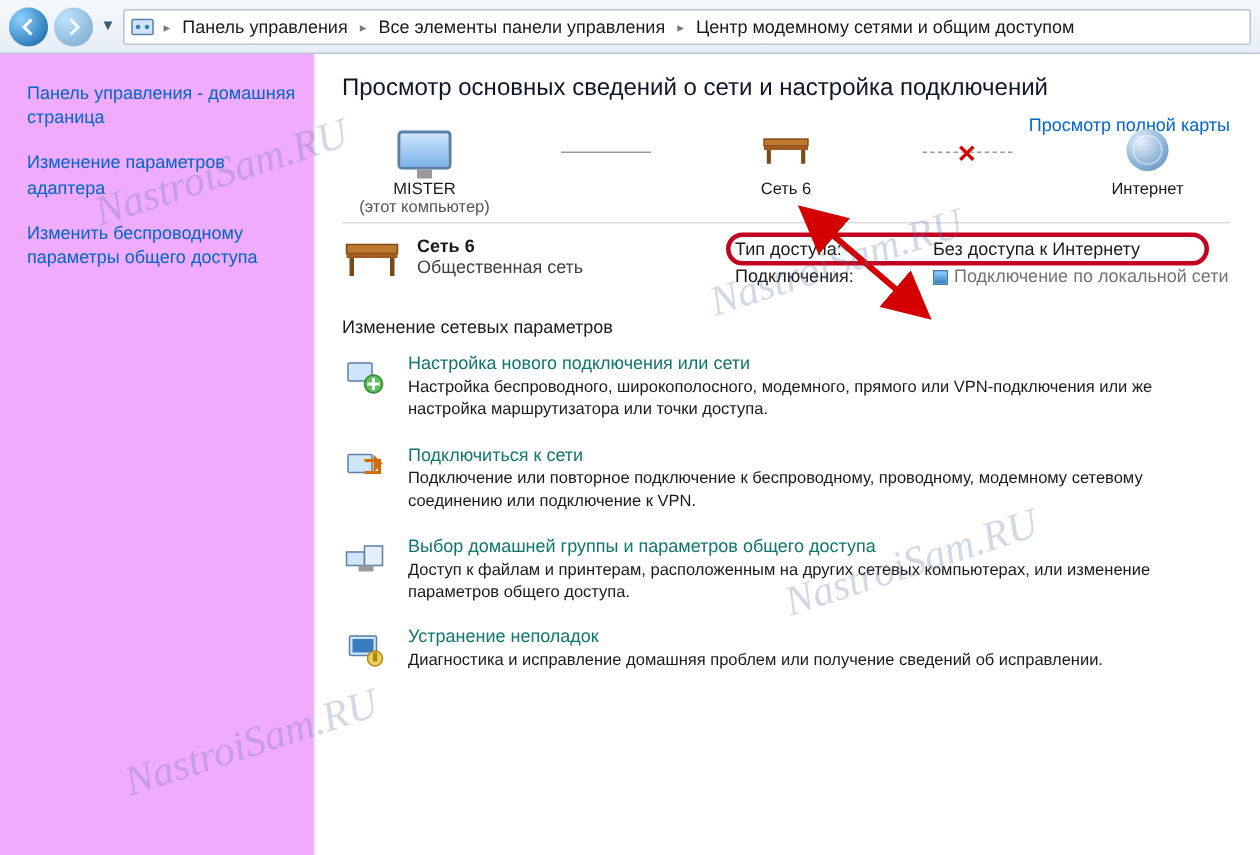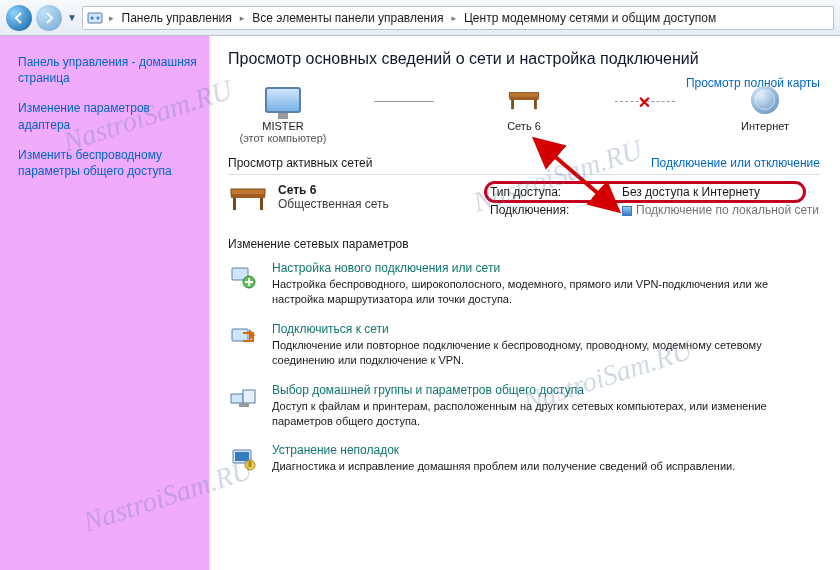--- a/index.html
+++ b/index.html
@@ -147,24 +147,20 @@
 
       <div class="node">
         <div class="icon-box">
             <span class="globe"></span>
           </div>
         <div class="caption">Интернет</div>
         <div class="sub">&nbsp;</div>
       </div>
     </div>
 
-    <div class="section-row">
-      <span>Просмотр активных сетей</span>
-      <span class="link">Подключение или отключение</span>
-    </div>
     <div class="divider"></div>
 
     <div class="active-net" style="position:relative;">
       <div class="net-left">
         <svg class="bench" viewBox="0 0 40 32">
             <rect x="3" y="6" width="34" height="6" fill="#c07830" stroke="#7a4a18"></rect>
             <rect x="3" y="12" width="34" height="3" fill="#a05c20"></rect>
             <rect x="5" y="15" width="3" height="12" fill="#7a4a18"></rect>
             <rect x="32" y="15" width="3" height="12" fill="#7a4a18"></rect>
           </svg>

